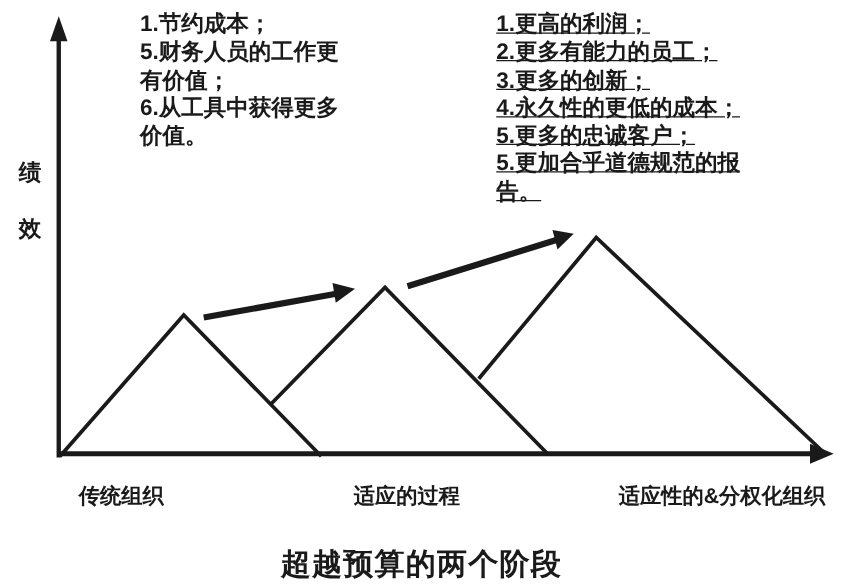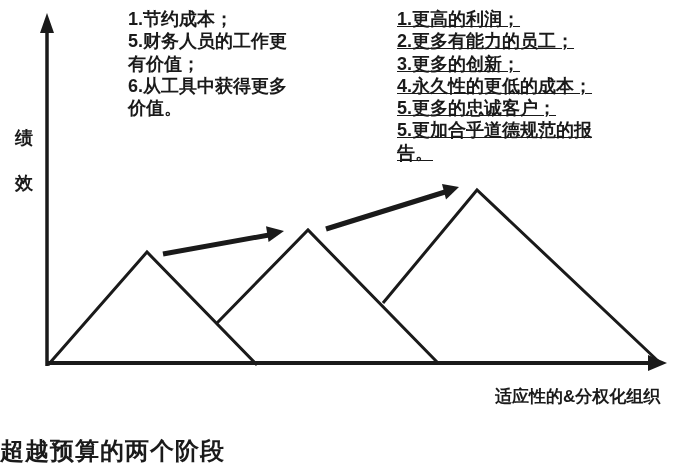--- a/index.html
+++ b/index.html
@@ -30,37 +30,37 @@
     text-align: center;
   }
   .list {
     position: absolute;
     top: 8px;
     font-size: 18px;
     font-weight: 700;
     line-height: 22.3px;
     word-break: break-all;
   }
-  .list-left  { left: 128px; width: 172px; }
+  .list-left  { left: 112px; width: 172px; }
   .list-right { left: 397px; width: 208px; text-decoration: underline; }
   .xlabel {
     position: absolute;
     top: 385px;
     font-size: 17px;
     font-weight: 700;
     white-space: nowrap;
   }
   .xlabel-1 { left: 63px; }
   .xlabel-2 { left: 283px; }
   .xlabel-3 { left: 460px; margin-left: 35px; }
   .caption {
     position: absolute;
     left: 0; right: 0;
     top: 435px;
-    text-align: left;
+    text-align: center;
     font-family: Liberation Serif, serif;
     font-size: 24px;
     font-weight: 600;
     letter-spacing: 1px;
   }
 </style>
 </head>
 <body>
 
 <div class="figure">
@@ -99,17 +99,19 @@
 
   <div class="list list-right">
     <div class="list-item">1.更高的利润；</div>
     <div class="list-item">2.更多有能力的员工；</div>
     <div class="list-item">3.更多的创新；</div>
     <div class="list-item">4.永久性的更低的成本；</div>
     <div class="list-item">5.更多的忠诚客户；</div>
     <div class="list-item">5.更加合乎道德规范的报告。</div>
   </div>
 
+  <div class="xlabel xlabel-1">传统组织</div>
+  <div class="xlabel xlabel-2">适应的过程</div>
   <div class="xlabel xlabel-3">适应性的&amp;分权化组织</div>
 
   <div class="caption">超越预算的两个阶段</div>
 
 </div>
 
 </body></html>

